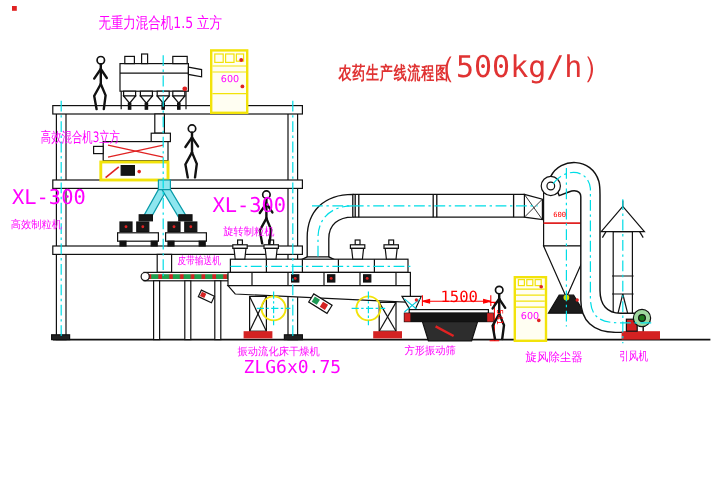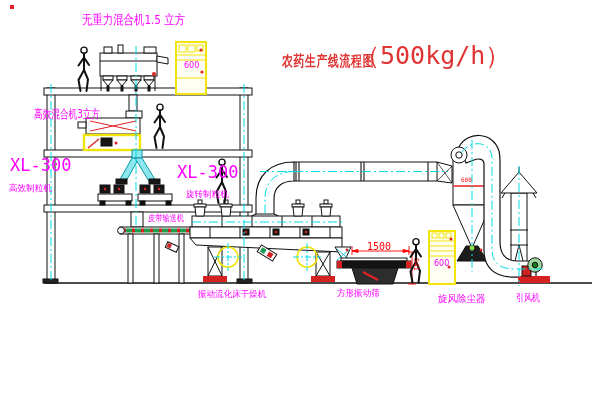--- a/index.html
+++ b/index.html
@@ -323,26 +323,27 @@
 
 <div class="lbl mono" style="left:10px;top:157px;font-size:17px;">XL-300</div>
 <div class="lbl sx95" style="left:9px;top:184px;font-size:9px;">高效制粒机</div>
 
 <div class="lbl mono" style="left:177px;top:164px;font-size:17px;">XL-300</div>
 <div class="lbl sx95" style="left:186px;top:190px;font-size:9px;">旋转制粒机</div>
 
 <div class="lbl sx80" style="left:148px;top:214px;font-size:9px;">皮带输送机</div>
 
 <div class="lbl sx95" style="left:198px;top:290px;font-size:9px;">振动流化床干燥机</div>
+<div class="lbl mono" style="left:203px;top:299px;font-size:15px;">ZLG6x0.75</div>
 
 <div class="lbl sx95" style="left:337px;top:289px;font-size:9px;">方形振动筛</div>
 
 <div class="lbl sx95" style="left:438px;top:294px;font-size:10px;">旋风除尘器</div>
 <div class="lbl sx80" style="left:516px;top:293px;font-size:10px;">引风机</div>
 
-<div class="lbl dim" style="left:367px;top:242px;font-size:10px;">1500</div>
+<div class="lbl dim" style="left:367px;top:242px;font-size:13px;">1500</div>
 <div class="lbl dim rot90" style="left:419px;top:258px;font-size:7px;">541</div>
 <div class="lbl dim" style="left:461px;top:177px;font-size:6px;">600</div>
 
 <div class="lbl" style="left:184px;top:62px;font-size:8px;">600</div>
 <div class="lbl" style="left:434px;top:260px;font-size:8px;">600</div>
 
 </div>
 
 </body></html>

